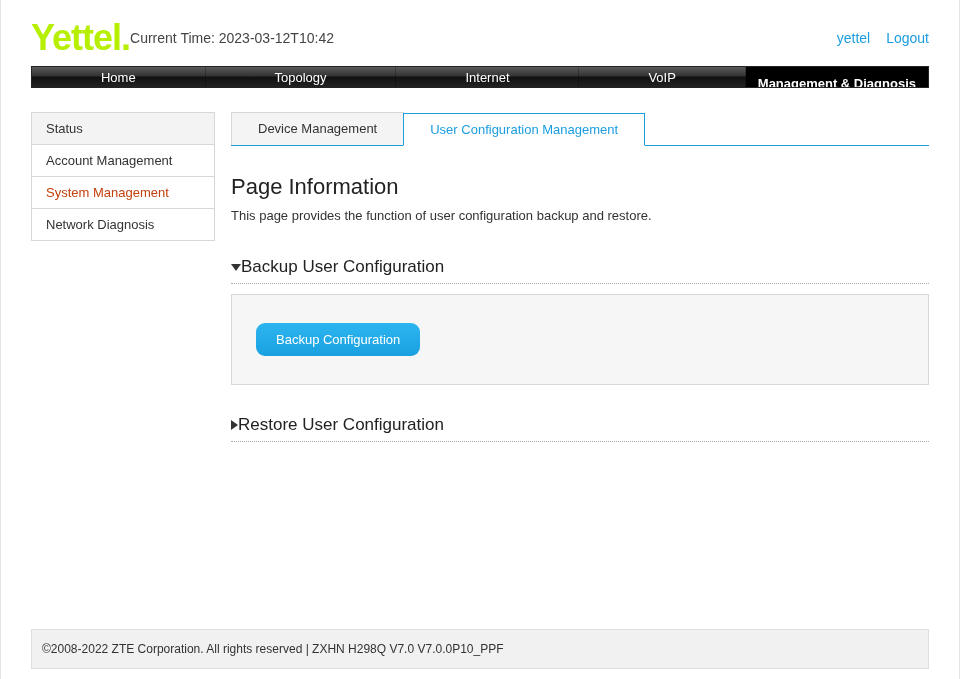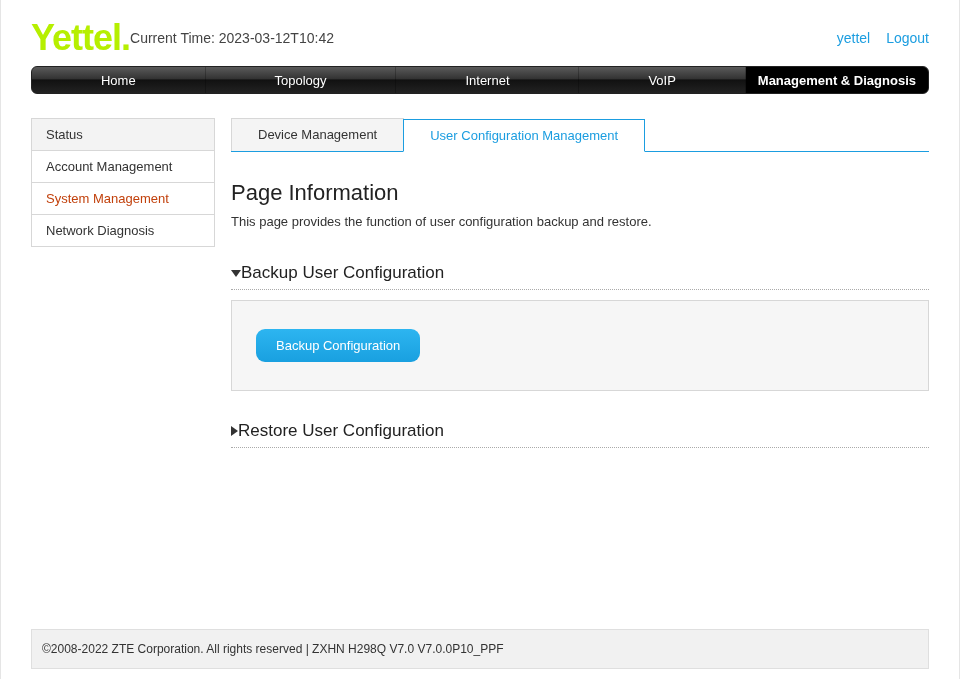--- a/index.html
+++ b/index.html
@@ -36,43 +36,43 @@
     line-height: 1;
   }
   .current-time {
     color: #444;
     font-size: 14px;
   }
   .header-right { display: flex; gap: 16px; font-size: 14px; }
   .header-right a { color: #1b9de0; text-decoration: none; cursor: pointer; }
   .topnav {
     margin: 0 30px;
-    height: 28px;
+    height: 22px;
     background: linear-gradient(to bottom, #5a5a5a 0%, #333 45%, #111 50%, #222 100%);
-    border-radius: 6px;
+    border-radius: 0;
     display: flex;
     align-items: stretch;
     overflow: hidden;
     border: 1px solid #222;
   }
   .topnav .nav-item {
     flex: 1 1 auto;
     color: #fff;
     font-size: 13px;
     display: flex;
     align-items: center;
     justify-content: center;
     cursor: pointer;
     border-right: 1px solid rgba(0,0,0,0.25);
   }
   .topnav .nav-item:last-child { border-right: none; }
   .topnav .nav-item.active {
     background: #000;
     font-weight: 600;
-    padding: 4px 12px;
+    padding: 16px 12px;
     flex: 0 0 auto;
   }
   .content-area {
     display: flex;
     padding: 24px 30px 0 30px;
     gap: 16px;
   }
   .sidebar {
     width: 184px;
     flex: 0 0 184px;

